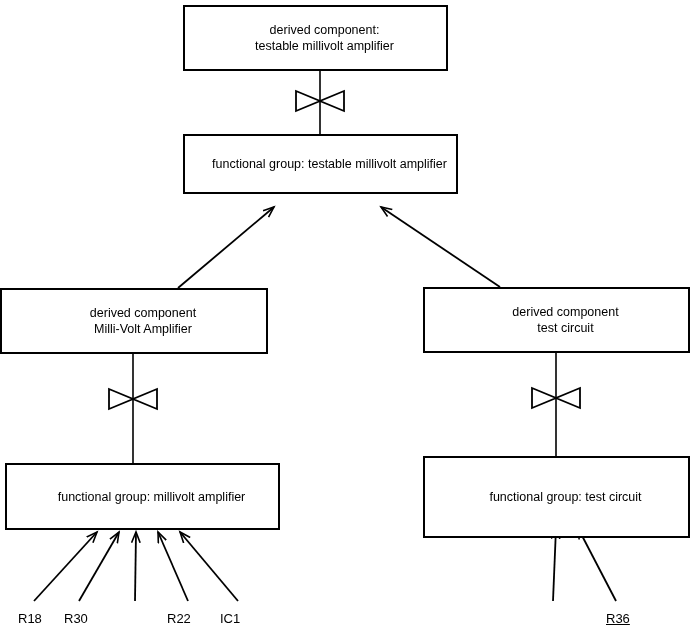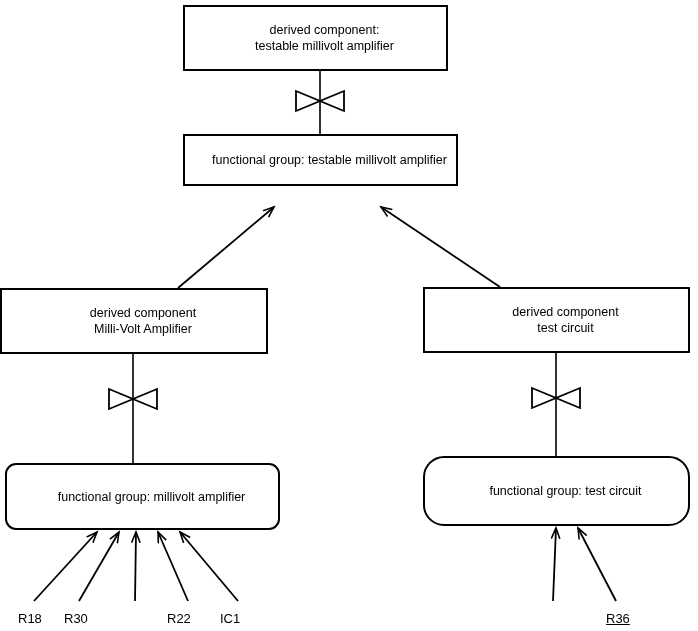--- a/index.html
+++ b/index.html
@@ -90,27 +90,27 @@
         <line x1="188" y1="601" x2="158" y2="532" stroke="#000000" stroke-width="1.8" marker-end="url(#open-arrow)"></line>
         <line x1="238" y1="601" x2="180" y2="532" stroke="#000000" stroke-width="1.8" marker-end="url(#open-arrow)"></line>
         <line x1="553" y1="601" x2="556" y2="528" stroke="#000000" stroke-width="1.8" marker-end="url(#open-arrow)"></line>
         <line x1="616" y1="601" x2="578" y2="528" stroke="#000000" stroke-width="1.8" marker-end="url(#open-arrow)"></line>
       </g>
   </svg>
 
   <div id="node-layer">
       <div class="node-box" style="left: 183px; top: 5px; width: 265px; height: 66px; border-color: rgb(0, 0, 0);"><span class="node-label">derived component:
 testable millivolt amplifier</span></div>
-      <div class="node-box" style="left: 183px; top: 134px; width: 275px; height: 52px; border-color: rgb(0, 0, 0);"><span class="node-label">functional group: testable millivolt amplifier</span></div>
+      <div class="node-box" style="left: 183px; top: 134px; width: 275px; height: 60px; border-color: rgb(0, 0, 0);"><span class="node-label">functional group: testable millivolt amplifier</span></div>
       <div class="node-box" style="left: 0px; top: 288px; width: 268px; height: 66px; border-color: rgb(0, 0, 0);"><span class="node-label">derived component
 Milli-Volt Amplifier</span></div>
       <div class="node-box" style="left: 423px; top: 287px; width: 267px; height: 66px; border-color: rgb(0, 0, 0);"><span class="node-label">derived component
 test circuit</span></div>
-      <div class="node-box" style="left: 5px; top: 463px; width: 275px; height: 67px; border-color: rgb(0, 0, 0); border-radius: 11px;"><span class="node-label">functional group: millivolt amplifier</span></div>
-      <div class="node-box" style="left: 423px; top: 456px; width: 267px; height: 70px; border-color: rgb(0, 0, 0); border-radius: 21px;"><span class="node-label">functional group: test circuit</span></div>
+      <div class="node-box" style="left: 5px; top: 463px; width: 275px; height: 67px; border-color: rgb(0, 0, 0);"><span class="node-label">functional group: millivolt amplifier</span></div>
+      <div class="node-box" style="left: 423px; top: 456px; width: 267px; height: 82px; border-color: rgb(0, 0, 0);"><span class="node-label">functional group: test circuit</span></div>
     </div>
 
   <div id="leaf-layer">
       <span class="leaf-label" style="left: 18px; top: 611px; text-align: center;">R18</span>
       <span class="leaf-label" style="left: 64px; top: 611px;">R30</span>
       <span class="leaf-label" style="left: 119px; top: 611px; margin-top: 28px;">R26</span>
       <span class="leaf-label" style="left: 167px; top: 611px;">R22</span>
       <span class="leaf-label" style="left: 220px; top: 611px; text-align: right;">IC1</span>
       <span class="leaf-label" style="left: 539px; top: 647px; margin-left: 37px;">TR1</span>
       <span class="leaf-label" style="left: 606px; top: 611px; text-decoration: underline;">R36</span>

